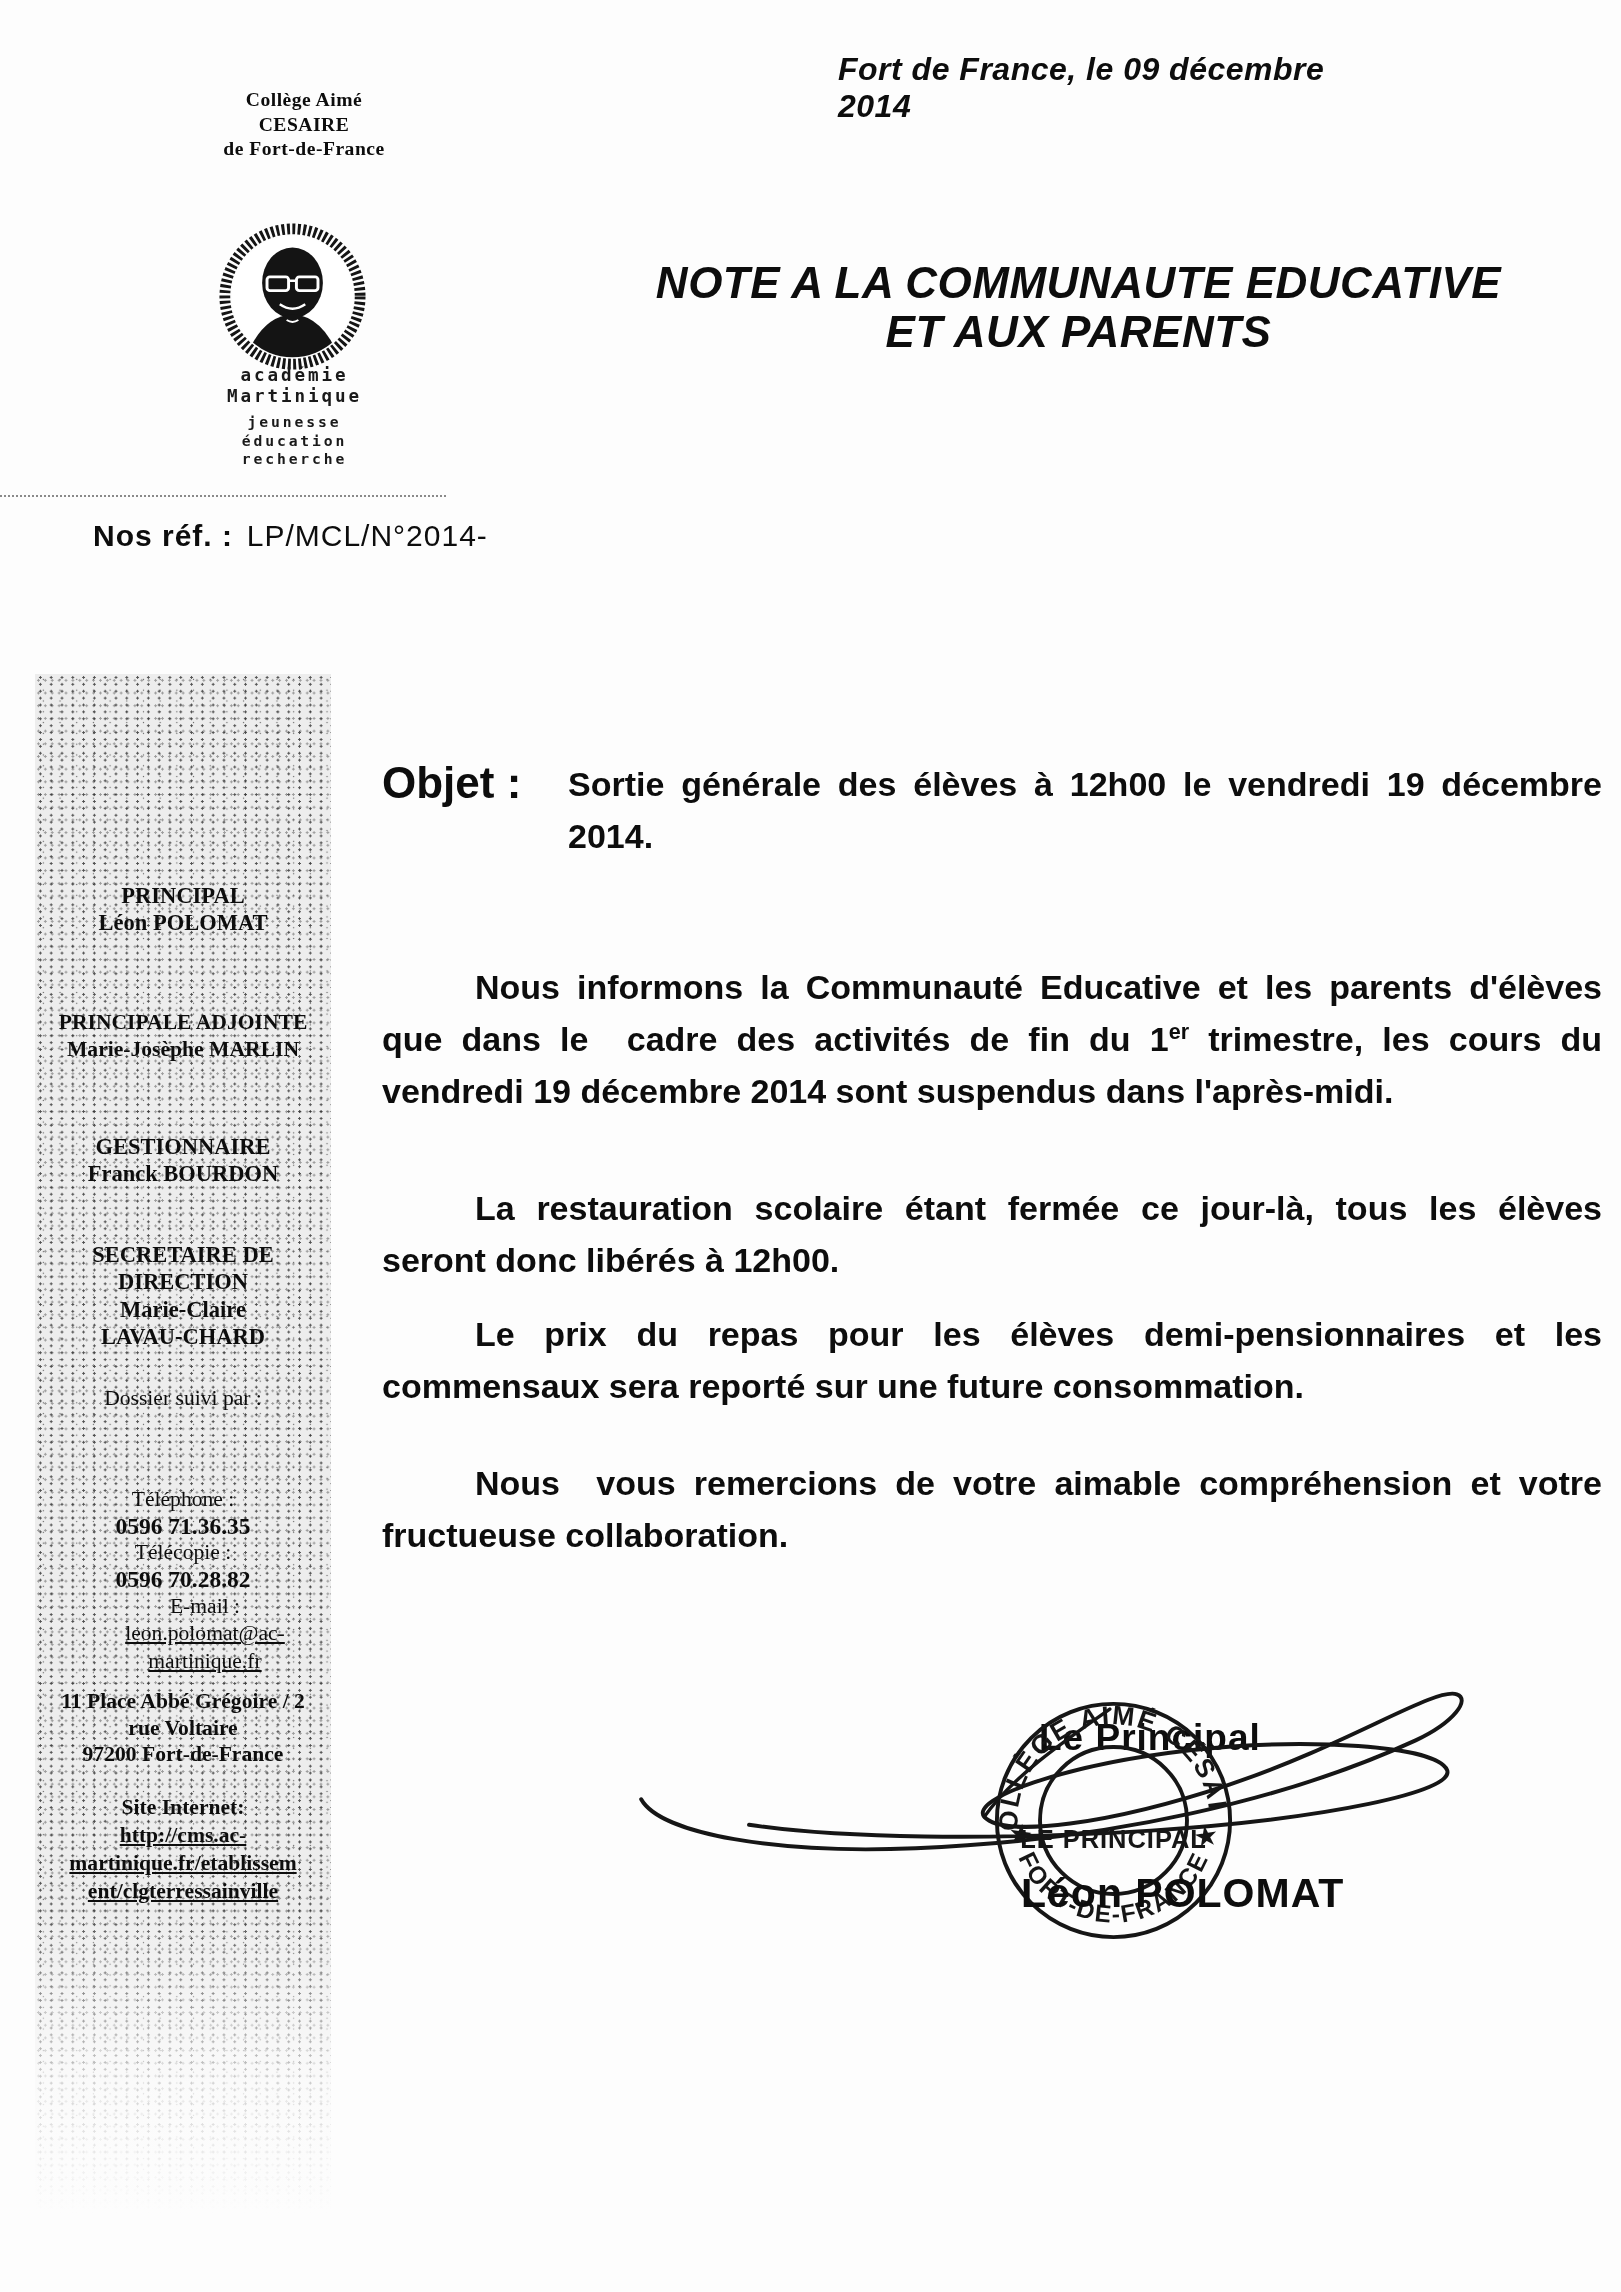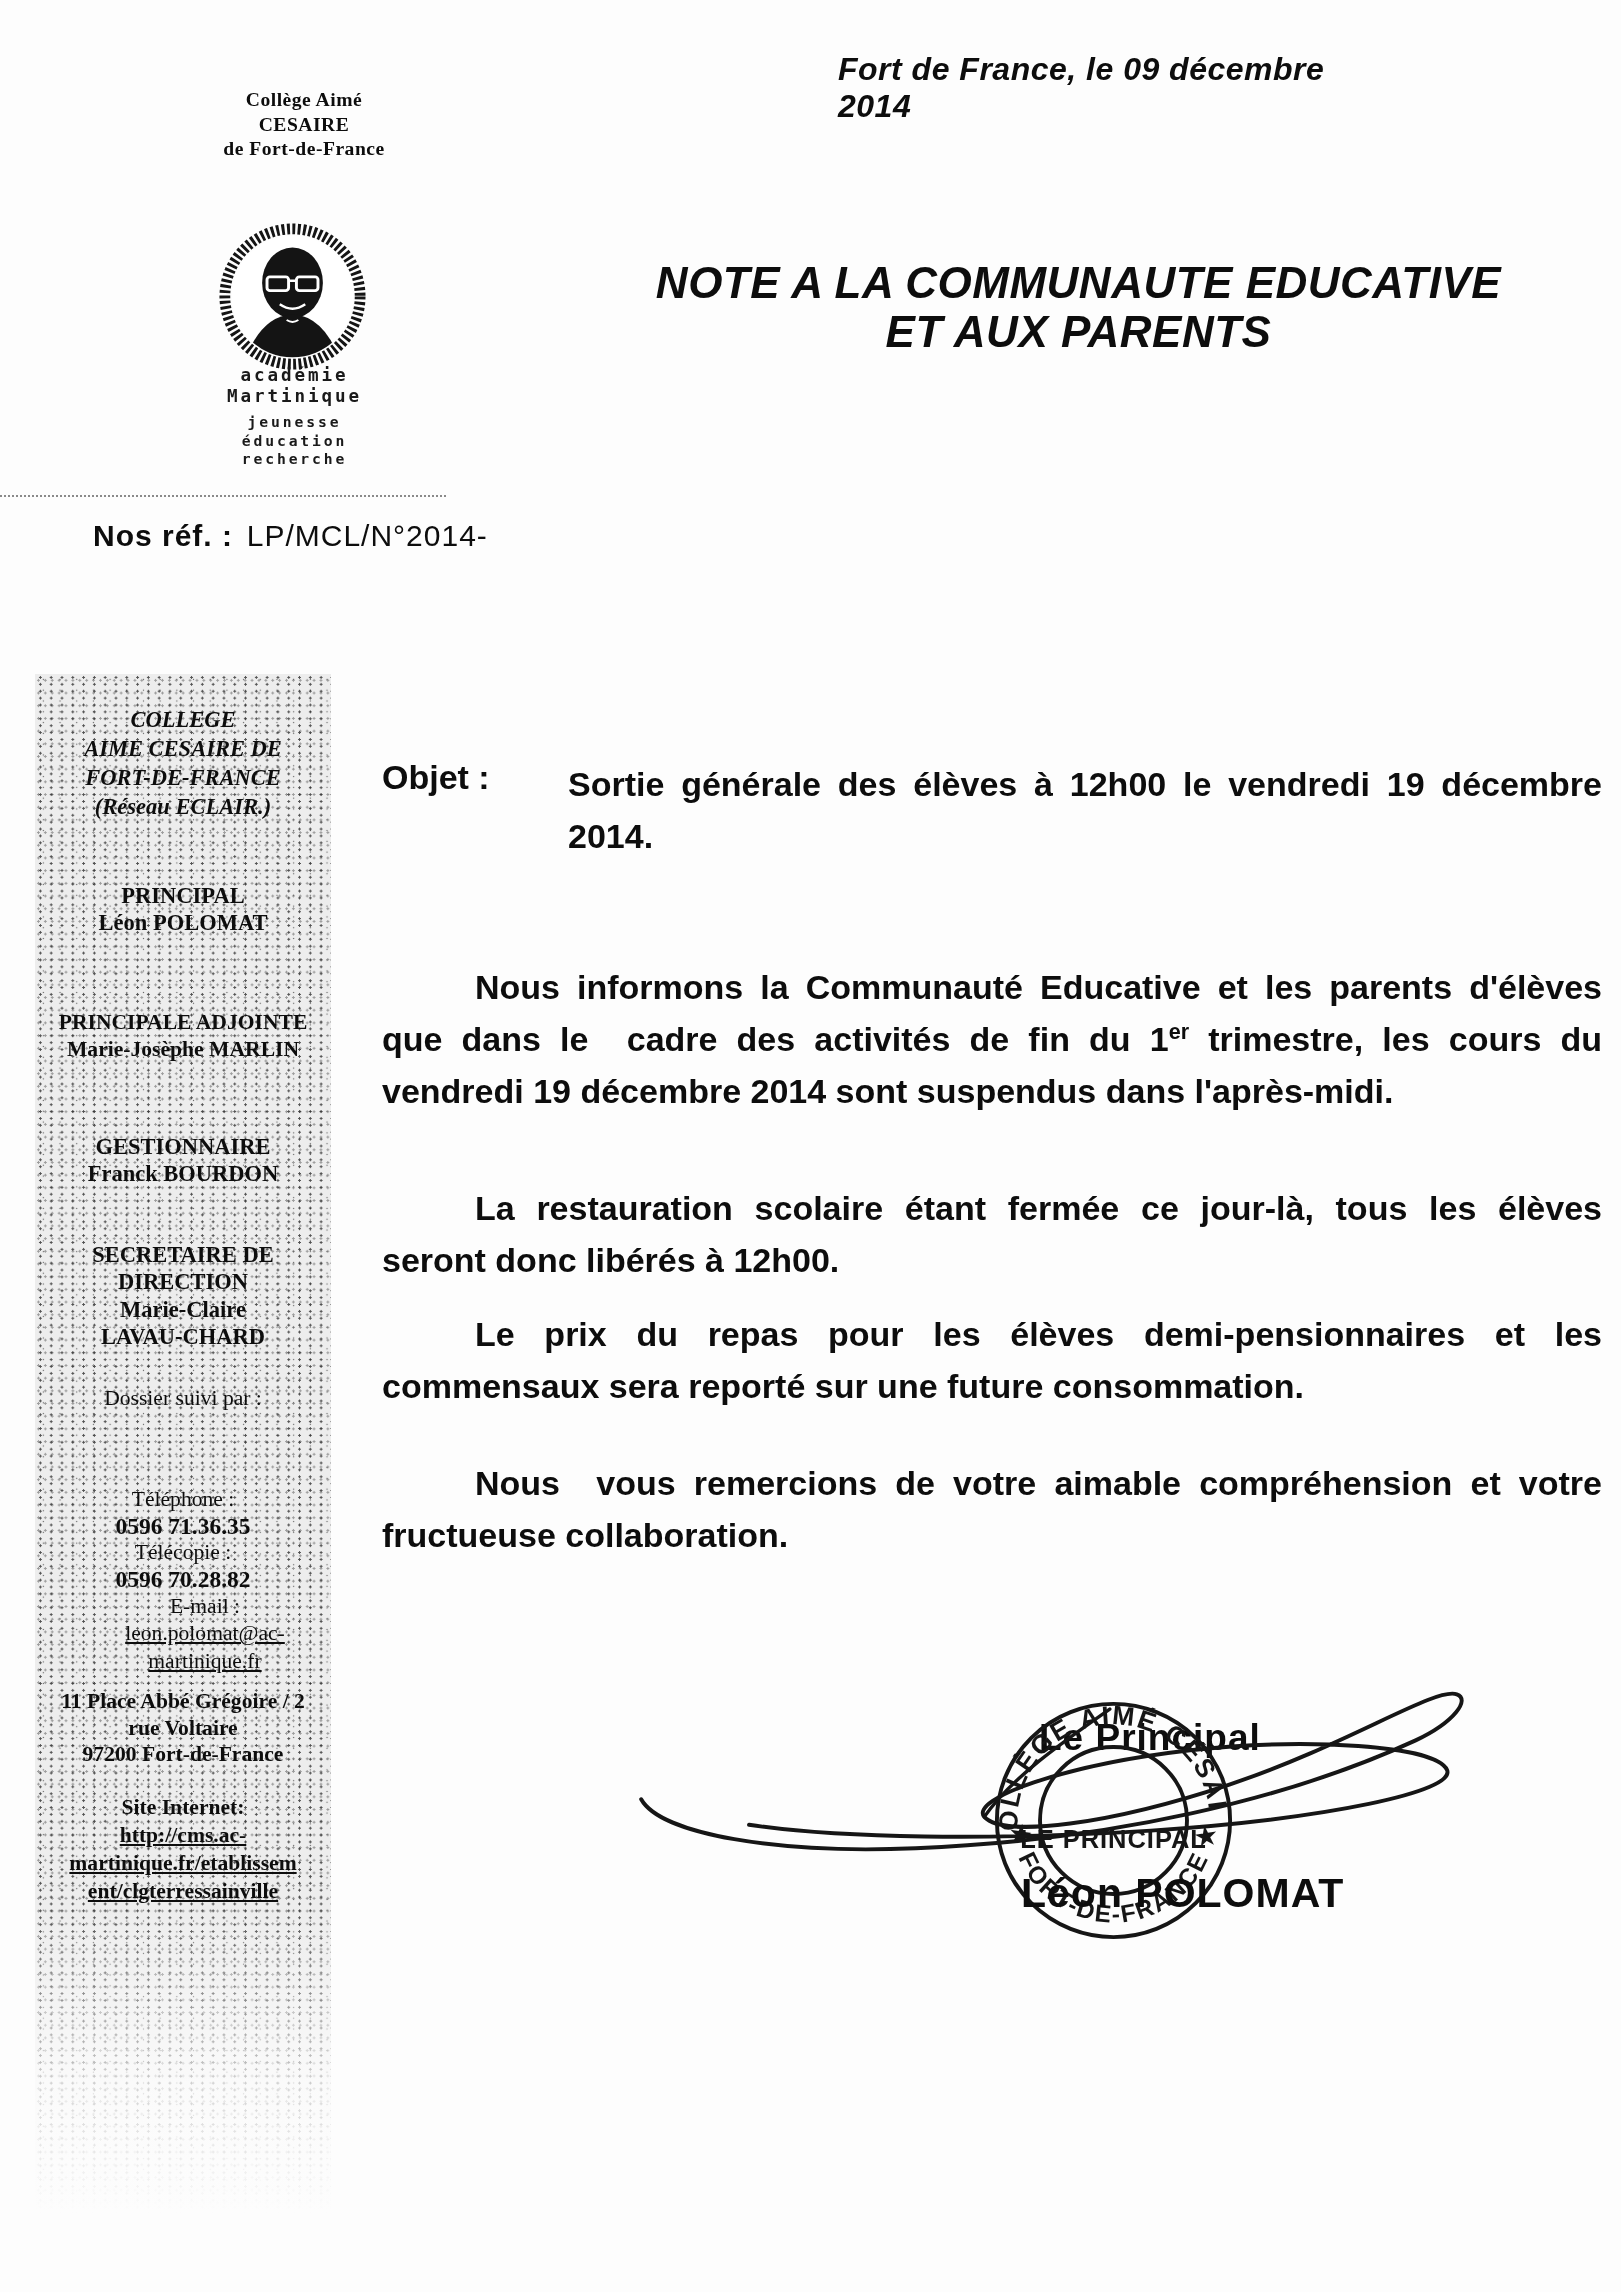--- a/index.html
+++ b/index.html
@@ -71,21 +71,21 @@
   .sb-phone{top:812px;font-size:21.6px;line-height:26.5px;}
   .sb-phone .num{font-weight:bold;font-size:23.5px;}
   .sb-email{top:919px;font-size:21.6px;line-height:27.4px;padding-left:22px;}
   .sb-email .u{text-decoration:underline;}
   .sb-address{top:1014px;font-size:21.6px;line-height:26.5px;font-weight:bold;}
   .sb-site{top:1119px;font-size:21.6px;line-height:28px;font-weight:bold;}
   .sb-site .u{text-decoration:underline;}
   
   .letter-body{position:absolute;left:382px;top:0;width:1220px;font-weight:bold;}
   .objet{position:absolute;left:0;top:758px;width:1220px;}
-  .objet .lbl{position:absolute;left:0;top:0;font-size:34px;}
+  .objet .lbl{position:absolute;left:0;top:0;font-size:44px;}
   .objet .txt{
     margin-left:186px;font-size:34px;line-height:52px;
     text-align:justify;white-space:pre-wrap;
   }
   .para{
     position:absolute;left:0;width:1220px;margin:0;
     font-size:34px;line-height:52px;text-align:justify;
     text-indent:93px;white-space:pre-wrap;
   }
   .p1{top:961px;}
@@ -150,26 +150,20 @@
   <div class="note-title">
     <div>NOTE A LA COMMUNAUTE EDUCATIVE</div>
     <div>ET AUX PARENTS</div>
   </div>
 
   <div class="ref-line">
     <span class="lbl">Nos réf. :</span><span>LP/MCL/N°2014-</span>
   </div>
 
   <div class="sidebar">
-    <div class="sb sb-college">
-      <div>COLLEGE</div>
-      <div>AIME CESAIRE DE</div>
-      <div>FORT-DE-FRANCE</div>
-      <div>(Réseau ECLAIR.)</div>
-    </div>
     <div class="sb sb-principal">
       <div>PRINCIPAL</div>
       <div>Léon POLOMAT</div>
     </div>
     <div class="sb sb-adjointe">
       <div>PRINCIPALE ADJOINTE</div>
       <div>Marie-Josèphe MARLIN</div>
     </div>
     <div class="sb sb-gestionnaire">
       <div>GESTIONNAIRE</div>

